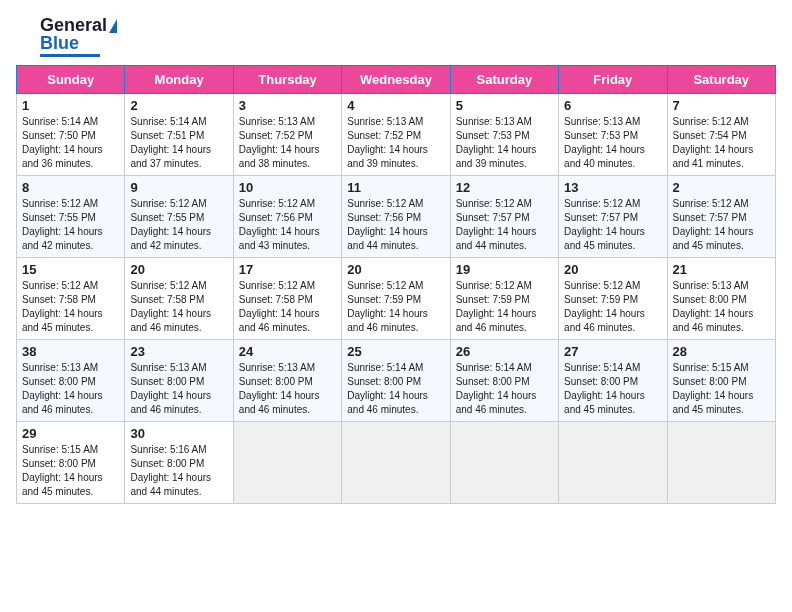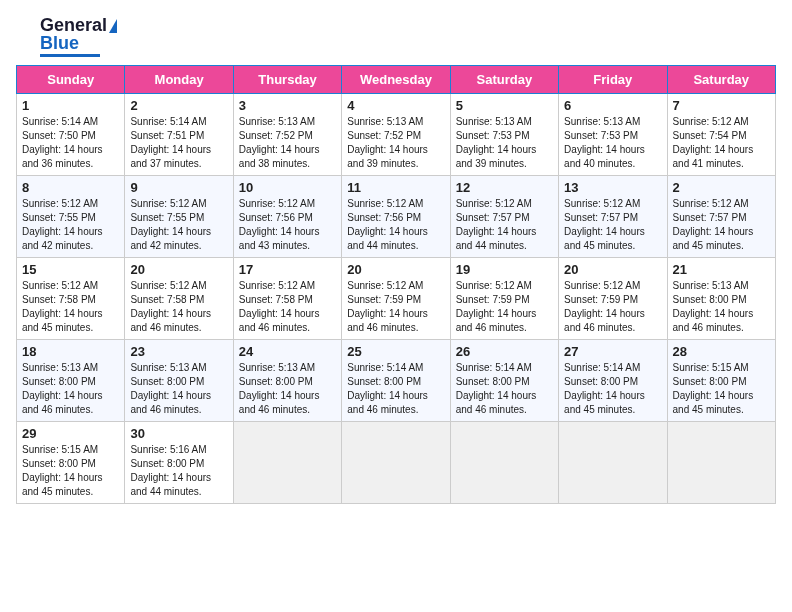--- a/index.html
+++ b/index.html
@@ -219,21 +219,21 @@
         <span class="day-number">20</span>
         <span class="cell-text">Sunrise: 5:12 AM<br>Sunset: 7:59 PM<br>Daylight: 14 hours and 46 minutes.</span>
       </td>
         <td>
         <span class="day-number">21</span>
         <span class="cell-text">Sunrise: 5:13 AM<br>Sunset: 8:00 PM<br>Daylight: 14 hours and 46 minutes.</span>
       </td>
       </tr>
       <tr>
         <td>
-        <span class="day-number">18</span>
+        <span class="day-number">38</span>
         <span class="cell-text">Sunrise: 5:13 AM<br>Sunset: 8:00 PM<br>Daylight: 14 hours and 46 minutes.</span>
       </td>
         <td>
         <span class="day-number">23</span>
         <span class="cell-text">Sunrise: 5:13 AM<br>Sunset: 8:00 PM<br>Daylight: 14 hours and 46 minutes.</span>
       </td>
         <td>
         <span class="day-number">24</span>
         <span class="cell-text">Sunrise: 5:13 AM<br>Sunset: 8:00 PM<br>Daylight: 14 hours and 46 minutes.</span>
       </td>

